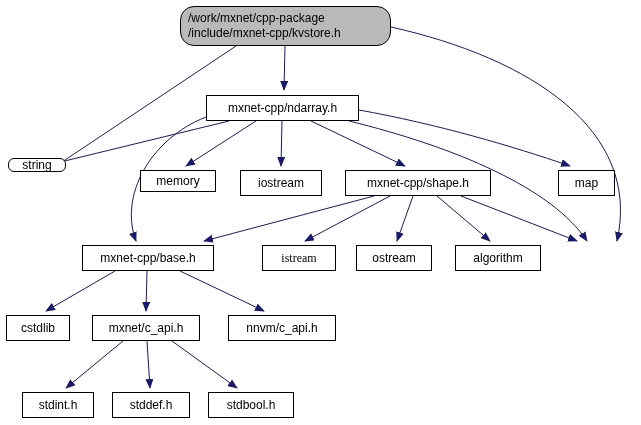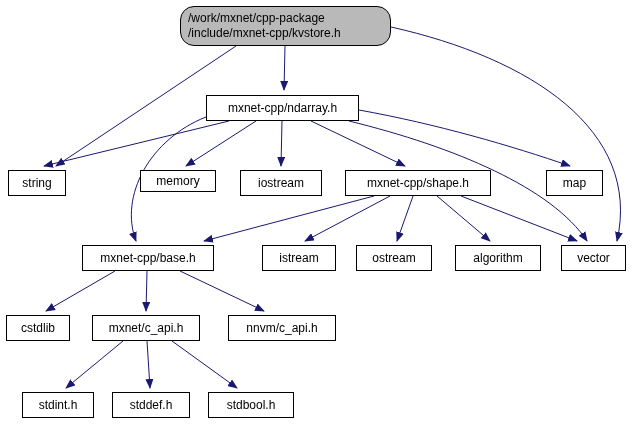--- a/index.html
+++ b/index.html
@@ -69,39 +69,38 @@
       <path d="M172,341 L237,388" class="edge" stroke="#191970" marker-end="url(#arrow)"></path>
     </svg>
 
   <div class="node root" style="left: 180px; top: 6px; width: 211px; height: 40px; background: rgb(185, 185, 185);">
     <span>/work/mxnet/cpp-package</span>
     <span>/include/mxnet-cpp/kvstore.h</span>
   </div>
 
   <div class="node" style="left:206px; top:95px; width:153px; height:26px;">mxnet-cpp/ndarray.h</div>
 
-  <div class="node" style="left:8px; top:170px; width:58px; height:26px;">string</div>
+  <div class="node" style="left:8px; top:158px; width:58px; height:14px;border-radius:6px;">string</div>
 
   <div class="node" style="left:140px; top:170px; width:76px; height:22px;">memory</div>
 
   <div class="node" style="left:240px; top:170px; width:82px; height:26px;">iostream</div>
 
   <div class="node" style="left:345px; top:170px; width:146px; height:26px;">mxnet-cpp/shape.h</div>
 
-  <div class="node" style="left:546px; top:170px; width:57px; height:26px;">map</div>
+  <div class="node" style="left:558px; top:170px; width:57px; height:26px;">map</div>
 
   <div class="node" style="left:82px; top:245px; width:132px; height:26px;">mxnet-cpp/base.h</div>
 
-  <div class="node" style="left:262px; top:245px; width:74px; height:26px;">istream</div>
+  <div class="node" style="left:262px; top:245px; width:74px; height:26px;font-family:Liberation Serif, serif;">istream</div>
 
   <div class="node" style="left:356px; top:245px; width:76px; height:26px;">ostream</div>
 
   <div class="node" style="left:455px; top:245px; width:86px; height:26px;">algorithm</div>
 
-  <div class="node" style="left:561px; top:245px; width:65px; height:26px;">vector</div>
 
   <div class="node" style="left:92px; top:315px; width:108px; height:26px;">mxnet/c_api.h</div>
 
   <div class="node" style="left:6px; top:315px; width:64px; height:26px;">cstdlib</div>
 
   <div class="node" style="left:228px; top:315px; width:108px; height:26px;">nnvm/c_api.h</div>
 
   <div class="node" style="left:22px; top:392px; width:72px; height:26px;">stdint.h</div>
 
   <div class="node" style="left:112px; top:392px; width:78px; height:26px;">stddef.h</div>

